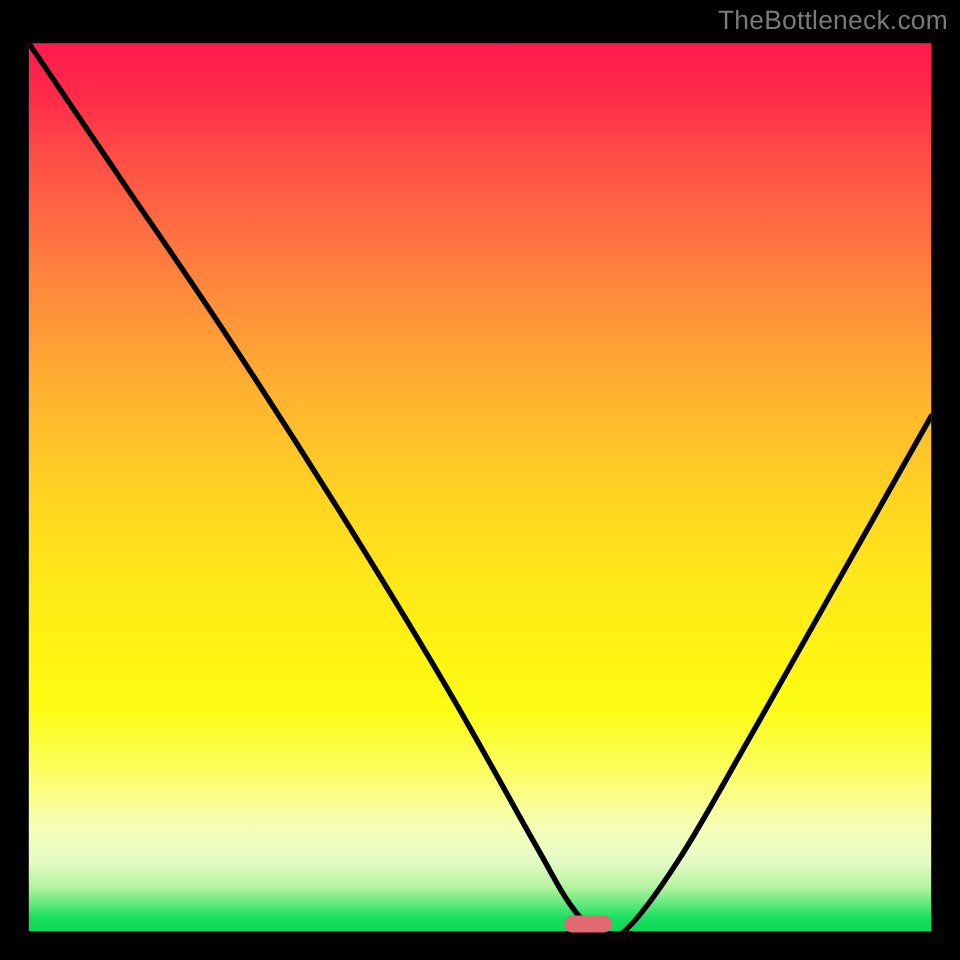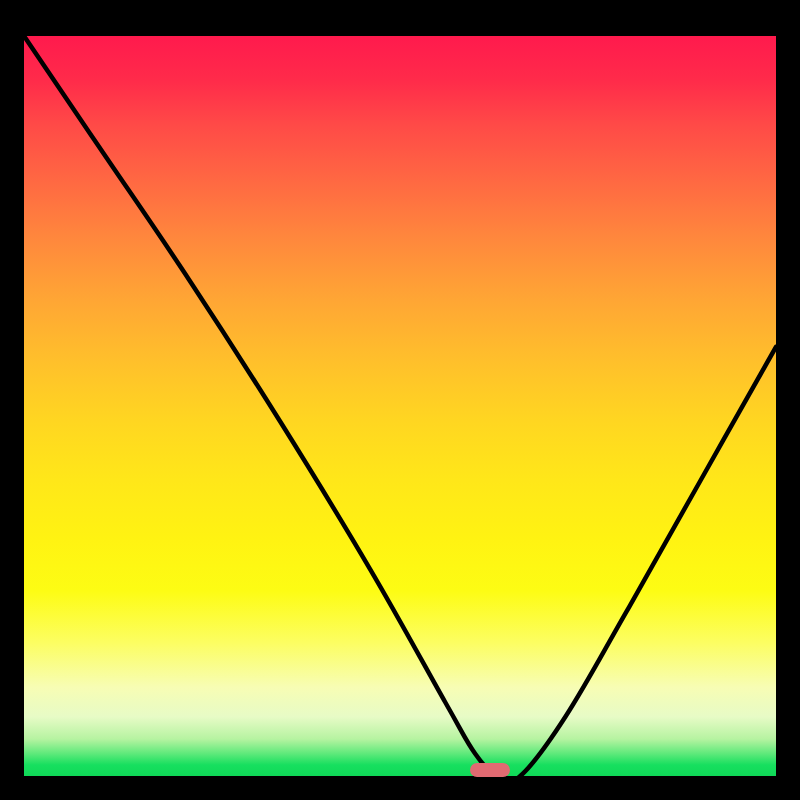--- a/index.html
+++ b/index.html
@@ -64,20 +64,21 @@
     position: absolute;
     background: #e16a72;
     border-radius: 10px;
   }
 </style>
 </head>
 <body>
 
 <div class="frame">
 
+  <div class="attribution">TheBottleneck.com</div>
 
   <div class="plot-area">
 
     <svg class="curve" width="752" height="740" viewBox="0 0 752 740">
       <path id="curve-path" d="M 0.0 0.0 C 13.5 20.0, 45.4 67.0, 75.2 111.0 C 105.0 155.0, 133.0 194.9, 165.4 244.2 C 197.9 293.5, 223.2 332.9, 255.7 384.8 C 288.2 436.7, 316.1 482.2, 345.9 532.8 C 375.7 583.4, 402.2 632.7, 421.1 666.0 C 440.1 699.3, 441.7 704.5, 451.2 717.8 C 460.7 731.1, 465.6 736.0, 473.8 740.0 C 481.9 744.0, 484.1 750.7, 496.3 740.0 C 508.5 729.3, 522.5 710.1, 541.4 680.8 C 560.4 651.5, 577.2 619.8, 601.6 577.2 C 626.0 534.6, 649.7 492.0, 676.8 444.0 C 703.9 396.0, 738.5 334.8, 752.0 310.8" fill="none" stroke="#000000" stroke-width="4.5" stroke-linecap="round" stroke-linejoin="round"></path>
     </svg>
 
     <div class="marker" id="marker" style="width: 40px; height: 14px; background: rgb(225, 106, 114); left: 446.24px; top: 727.08px;"></div>
 
   </div>

